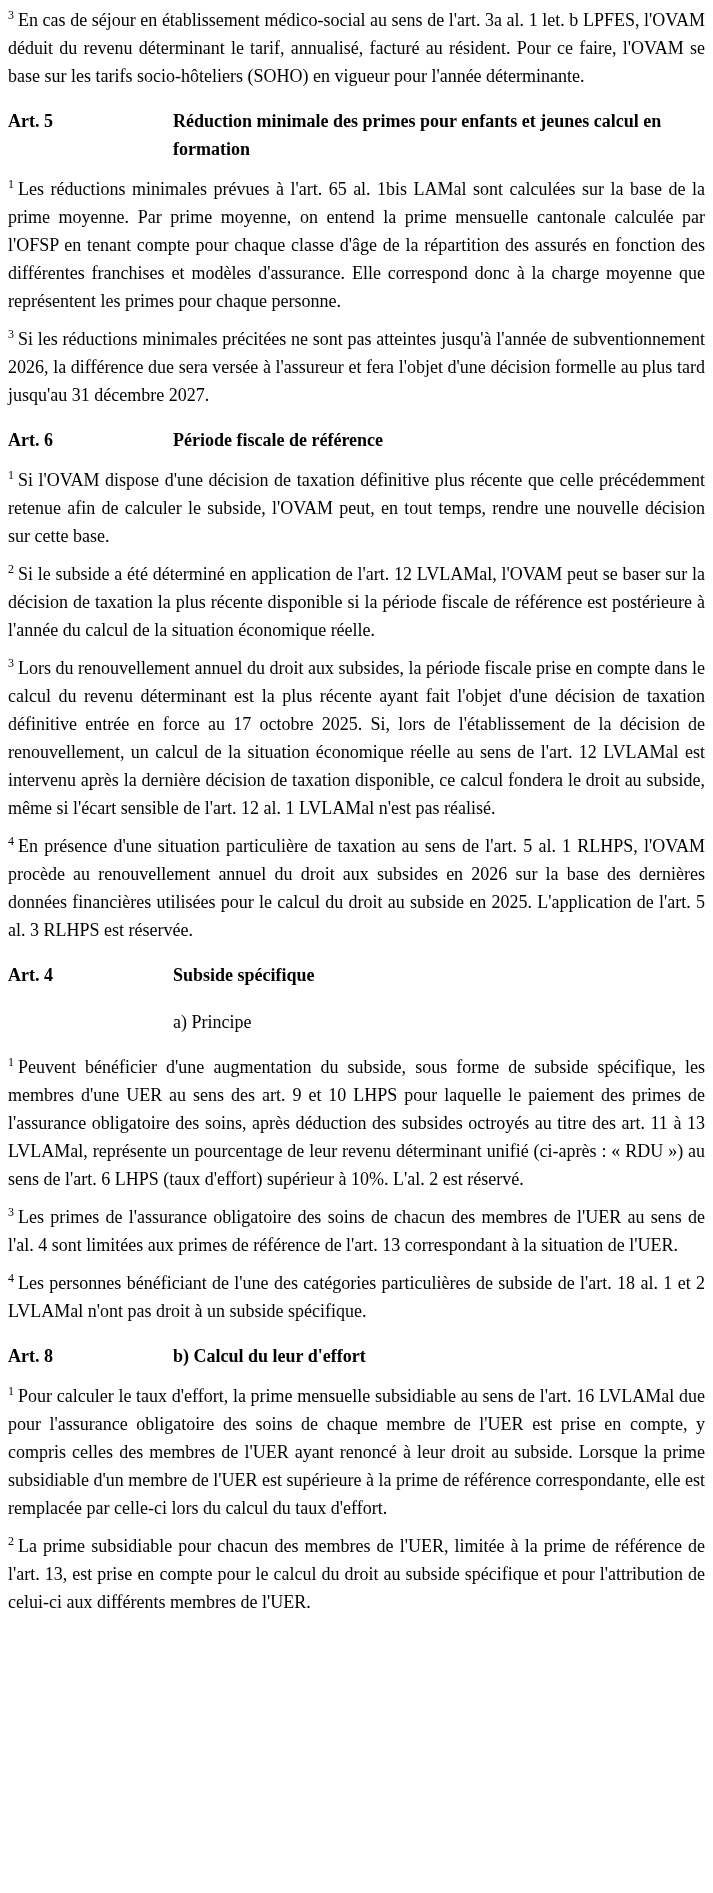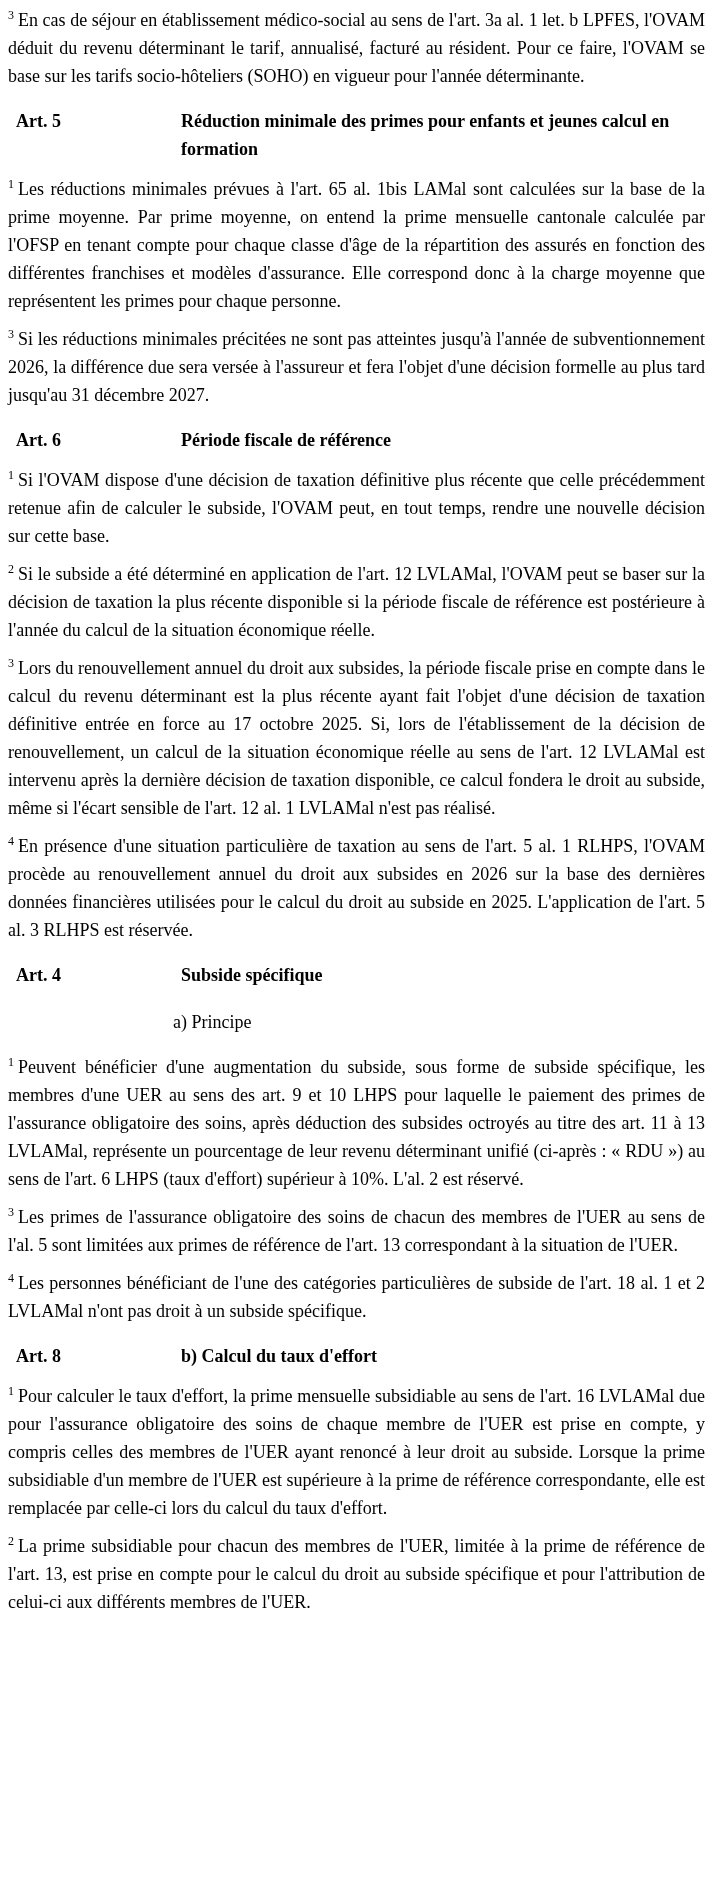--- a/index.html
+++ b/index.html
@@ -20,21 +20,21 @@
   }
   .para .pnum {
     font-size:12px;
     line-height:0;
     vertical-align:super;
     margin-right:4px;
   }
   .article {
     display:flex;
     font-weight:bold;
-    margin:17px 0 12px 8px;
+    margin:17px 0 12px 0;
   }
   .art-label { flex:0 0 165px; }
   .art-title { flex:1 1 auto; }
   .subheading {
     margin:19px 0 17px 165px;
     font-weight:normal;
   }
 </style>
 </head>
 <body>
@@ -69,26 +69,26 @@
   <div class="article">
     <span class="art-label">Art. 4</span>
     <span class="art-title">Subside spécifique</span>
   </div>
 
   <div class="subheading">a) Principe</div>
 
   <p class="para"><sup class="pnum">1</sup><span>Peuvent bénéficier d'une augmentation du subside, sous forme de subside spécifique, les membres d'une UER au sens des art. 9 et 10 LHPS pour laquelle le paiement des primes de l'assurance obligatoire des soins, après déduction des subsides octroyés au titre des art. 11 à 13 LVLAMal, représente un pourcentage de leur revenu déterminant unifié (ci-après : « RDU ») au sens de l'art. 6 LHPS (taux d'effort) supérieur à 10%. L'al. 2 est réservé.</span></p>
 
 
-  <p class="para"><sup class="pnum">3</sup><span>Les primes de l'assurance obligatoire des soins de chacun des membres de l'UER au sens de l'al. 5 sont limitées aux primes de référence de l'art. 13 correspondant à la situation de l'UER.</span></p>
+  <p class="para"><sup class="pnum">3</sup><span>Les primes de l'assurance obligatoire des soins de chacun des membres de l'UER au sens de l'al. 4 sont limitées aux primes de référence de l'art. 13 correspondant à la situation de l'UER.</span></p>
 
   <p class="para"><sup class="pnum">4</sup><span>Les personnes bénéficiant de l'une des catégories particulières de subside de l'art. 18 al. 1 et 2 LVLAMal n'ont pas droit à un subside spécifique.</span></p>
 
   <div class="article">
     <span class="art-label">Art. 8</span>
-    <span class="art-title">b) Calcul du taux d'effort</span>
+    <span class="art-title">b) Calcul du leur d'effort</span>
   </div>
 
   <p class="para"><sup class="pnum">1</sup><span>Pour calculer le taux d'effort, la prime mensuelle subsidiable au sens de l'art. 16 LVLAMal due pour l'assurance obligatoire des soins de chaque membre de l'UER est prise en compte, y compris celles des membres de l'UER ayant renoncé à leur droit au subside. Lorsque la prime subsidiable d'un membre de l'UER est supérieure à la prime de référence correspondante, elle est remplacée par celle-ci lors du calcul du taux d'effort.</span></p>
 
   <p class="para"><sup class="pnum">2</sup><span>La prime subsidiable pour chacun des membres de l'UER, limitée à la prime de référence de l'art. 13, est prise en compte pour le calcul du droit au subside spécifique et pour l'attribution de celui-ci aux différents membres de l'UER.</span></p>
 
 </main>
 
 </body></html>

